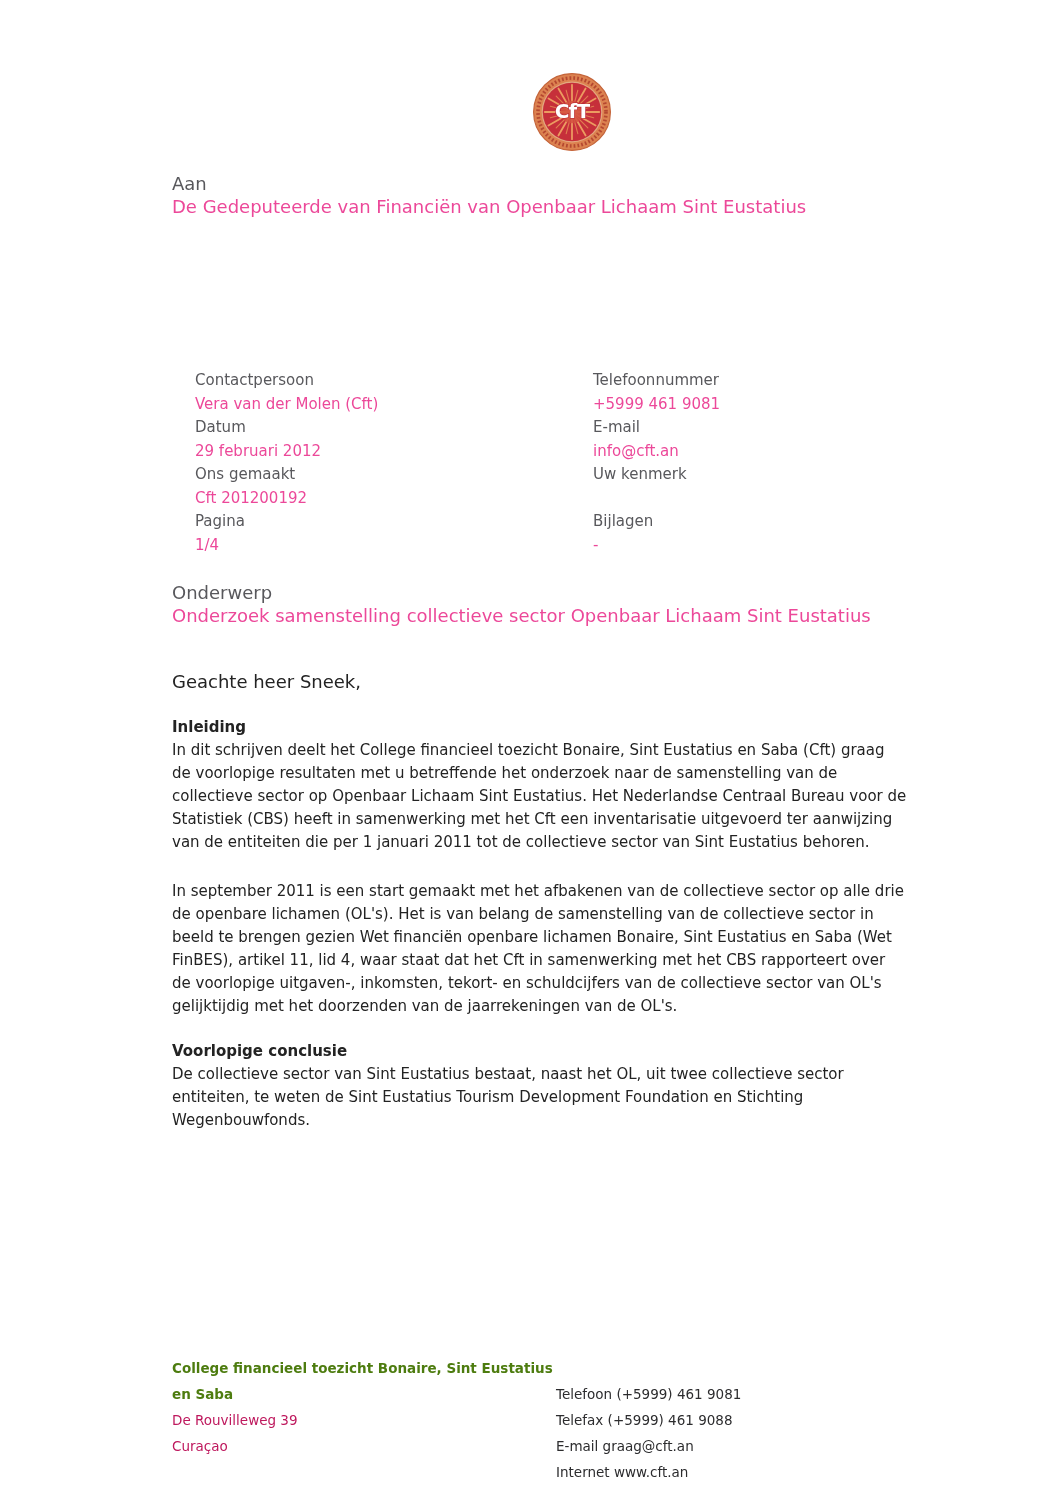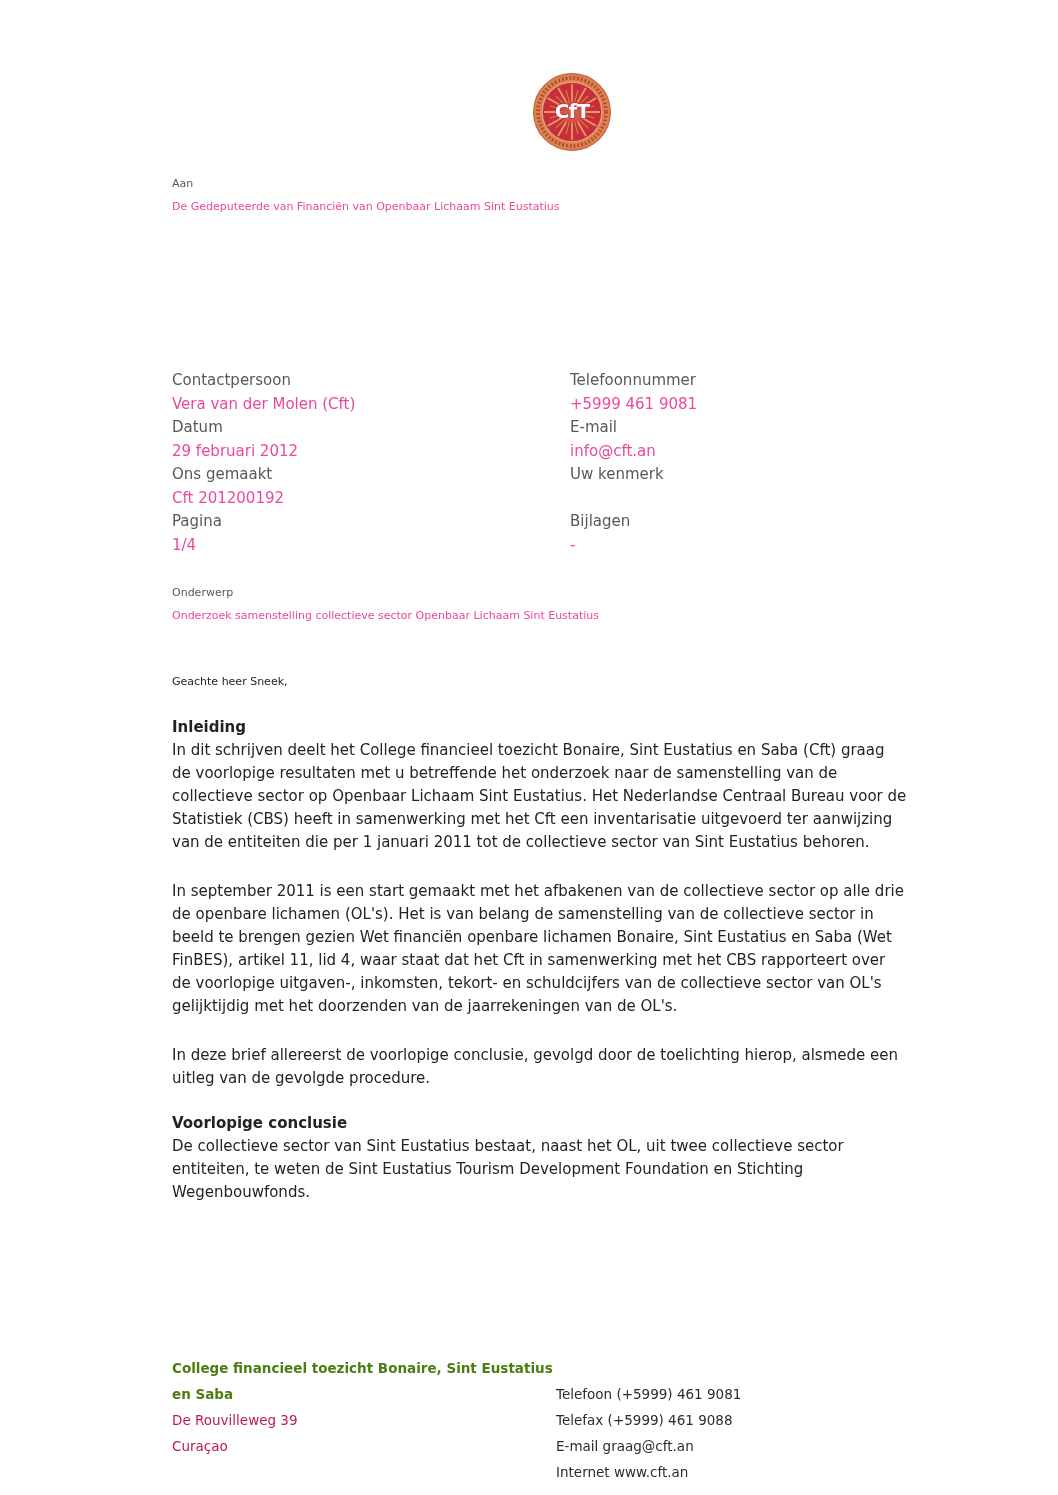--- a/index.html
+++ b/index.html
@@ -12,29 +12,29 @@
     color: #232323;
     overflow: hidden;
   }
   .abs { position: absolute; }
 
   
   .logo-wrap { left: 532px; top: 72px; width: 80px; height: 80px; }
   .logo-wrap svg { width: 100%; height: 100%; display: block; }
 
   
-  .line15 { font-size: 11px; line-height: 23px; }
+  .line15 { font-size: 18px; line-height: 23px; }
   .label { color: #58585c; }
   .value { color: #ec4899; }
 
   
   .recipient { left: 172px; top: 172px; width: 740px; }
 
   
-  .meta-col { top: 369px; font-size: 15px; }
+  .meta-col { top: 369px; font-size: 15px; margin-left: 23px; }
   .meta-left  { left: 172px; width: 380px; }
   .meta-right { left: 570px; width: 330px; }
   .meta-col > div { height: 23.5px; line-height: 23.5px; white-space: pre; }
 
   
   .subject { left: 172px; top: 581px; width: 740px; }
 
   
   .salutation { left: 172px; top: 670px; width: 740px; }
 
@@ -127,21 +127,20 @@
   <div class="label">Onderwerp</div>
   <div class="value">Onderzoek samenstelling collectieve sector Openbaar Lichaam Sint Eustatius</div>
 </div>
 
 <div class="abs salutation line15">Geachte heer Sneek,</div>
 
 <div class="abs letter-body">
     <div class="heading">Inleiding</div>
     <p class="para">In dit schrijven deelt het College financieel toezicht Bonaire, Sint Eustatius en Saba (Cft) graag de voorlopige resultaten met u betreffende het onderzoek naar de samenstelling van de collectieve sector op Openbaar Lichaam Sint Eustatius. Het Nederlandse Centraal Bureau voor de Statistiek (CBS) heeft in samenwerking met het Cft een inventarisatie uitgevoerd ter aanwijzing van de entiteiten die per 1 januari 2011 tot de collectieve sector van Sint Eustatius behoren.</p>
     <p class="para">In september 2011 is een start gemaakt met het afbakenen van de collectieve sector op alle drie de openbare lichamen (OL's). Het is van belang de samenstelling van de collectieve sector in beeld te brengen gezien Wet financiën openbare lichamen Bonaire, Sint Eustatius en Saba (Wet FinBES), artikel 11, lid 4, waar staat dat het Cft in samenwerking met het CBS rapporteert over de voorlopige uitgaven-, inkomsten, tekort- en schuldcijfers van de collectieve sector van OL's gelijktijdig met het doorzenden van de jaarrekeningen van de OL's.</p>
-    <p class="para">In deze brief allereerst de voorlopige conclusie, gevolgd door de toelichting hierop, alsmede een uitleg van de gevolgde procedure.</p>
     <div class="heading">Voorlopige conclusie</div>
     <p class="para">De collectieve sector van Sint Eustatius bestaat, naast het OL, uit twee collectieve sector entiteiten, te weten de Sint Eustatius Tourism Development Foundation en Stichting Wegenbouwfonds.</p>
   </div>
 
 <div class="abs footer-left">
     <div class="org-line">College financieel toezicht Bonaire, Sint Eustatius</div>
     <div class="org-line">en Saba</div>
     <div class="addr-line">De Rouvilleweg 39</div>
     <div class="addr-line">Curaçao</div>
   </div>

